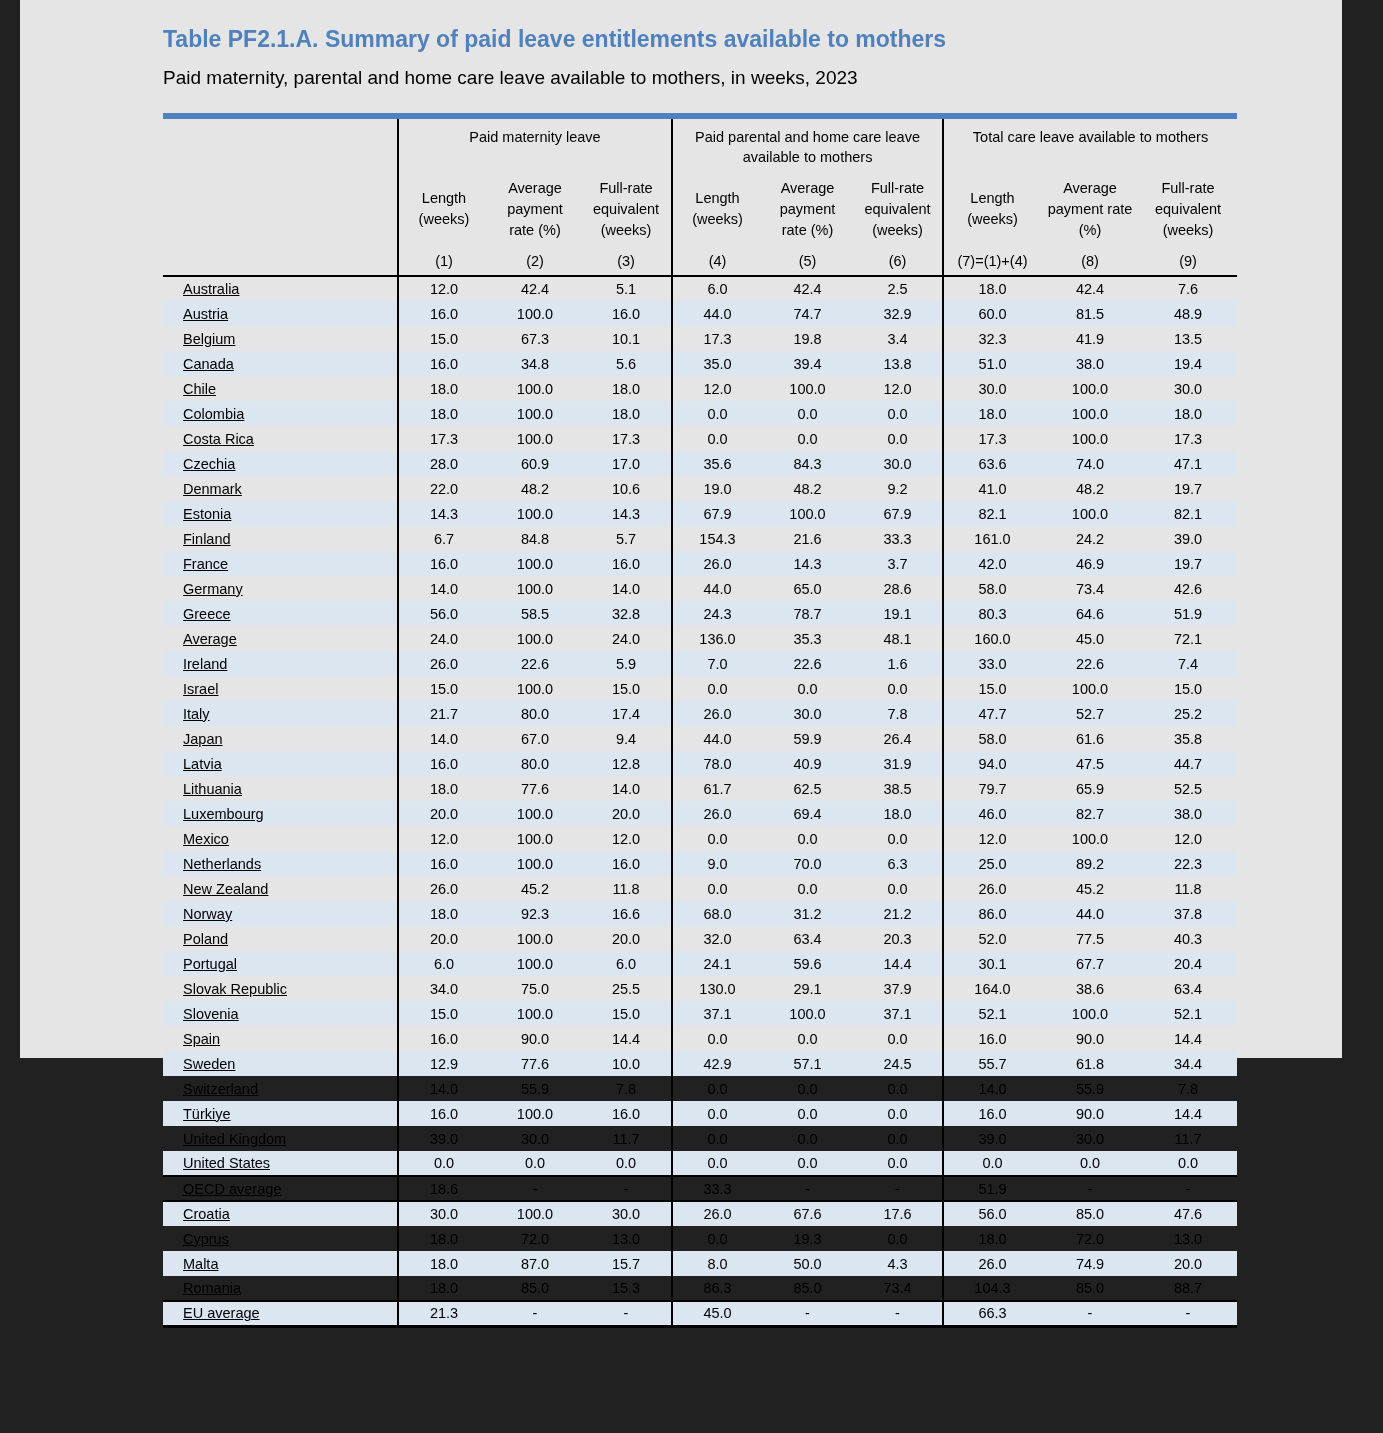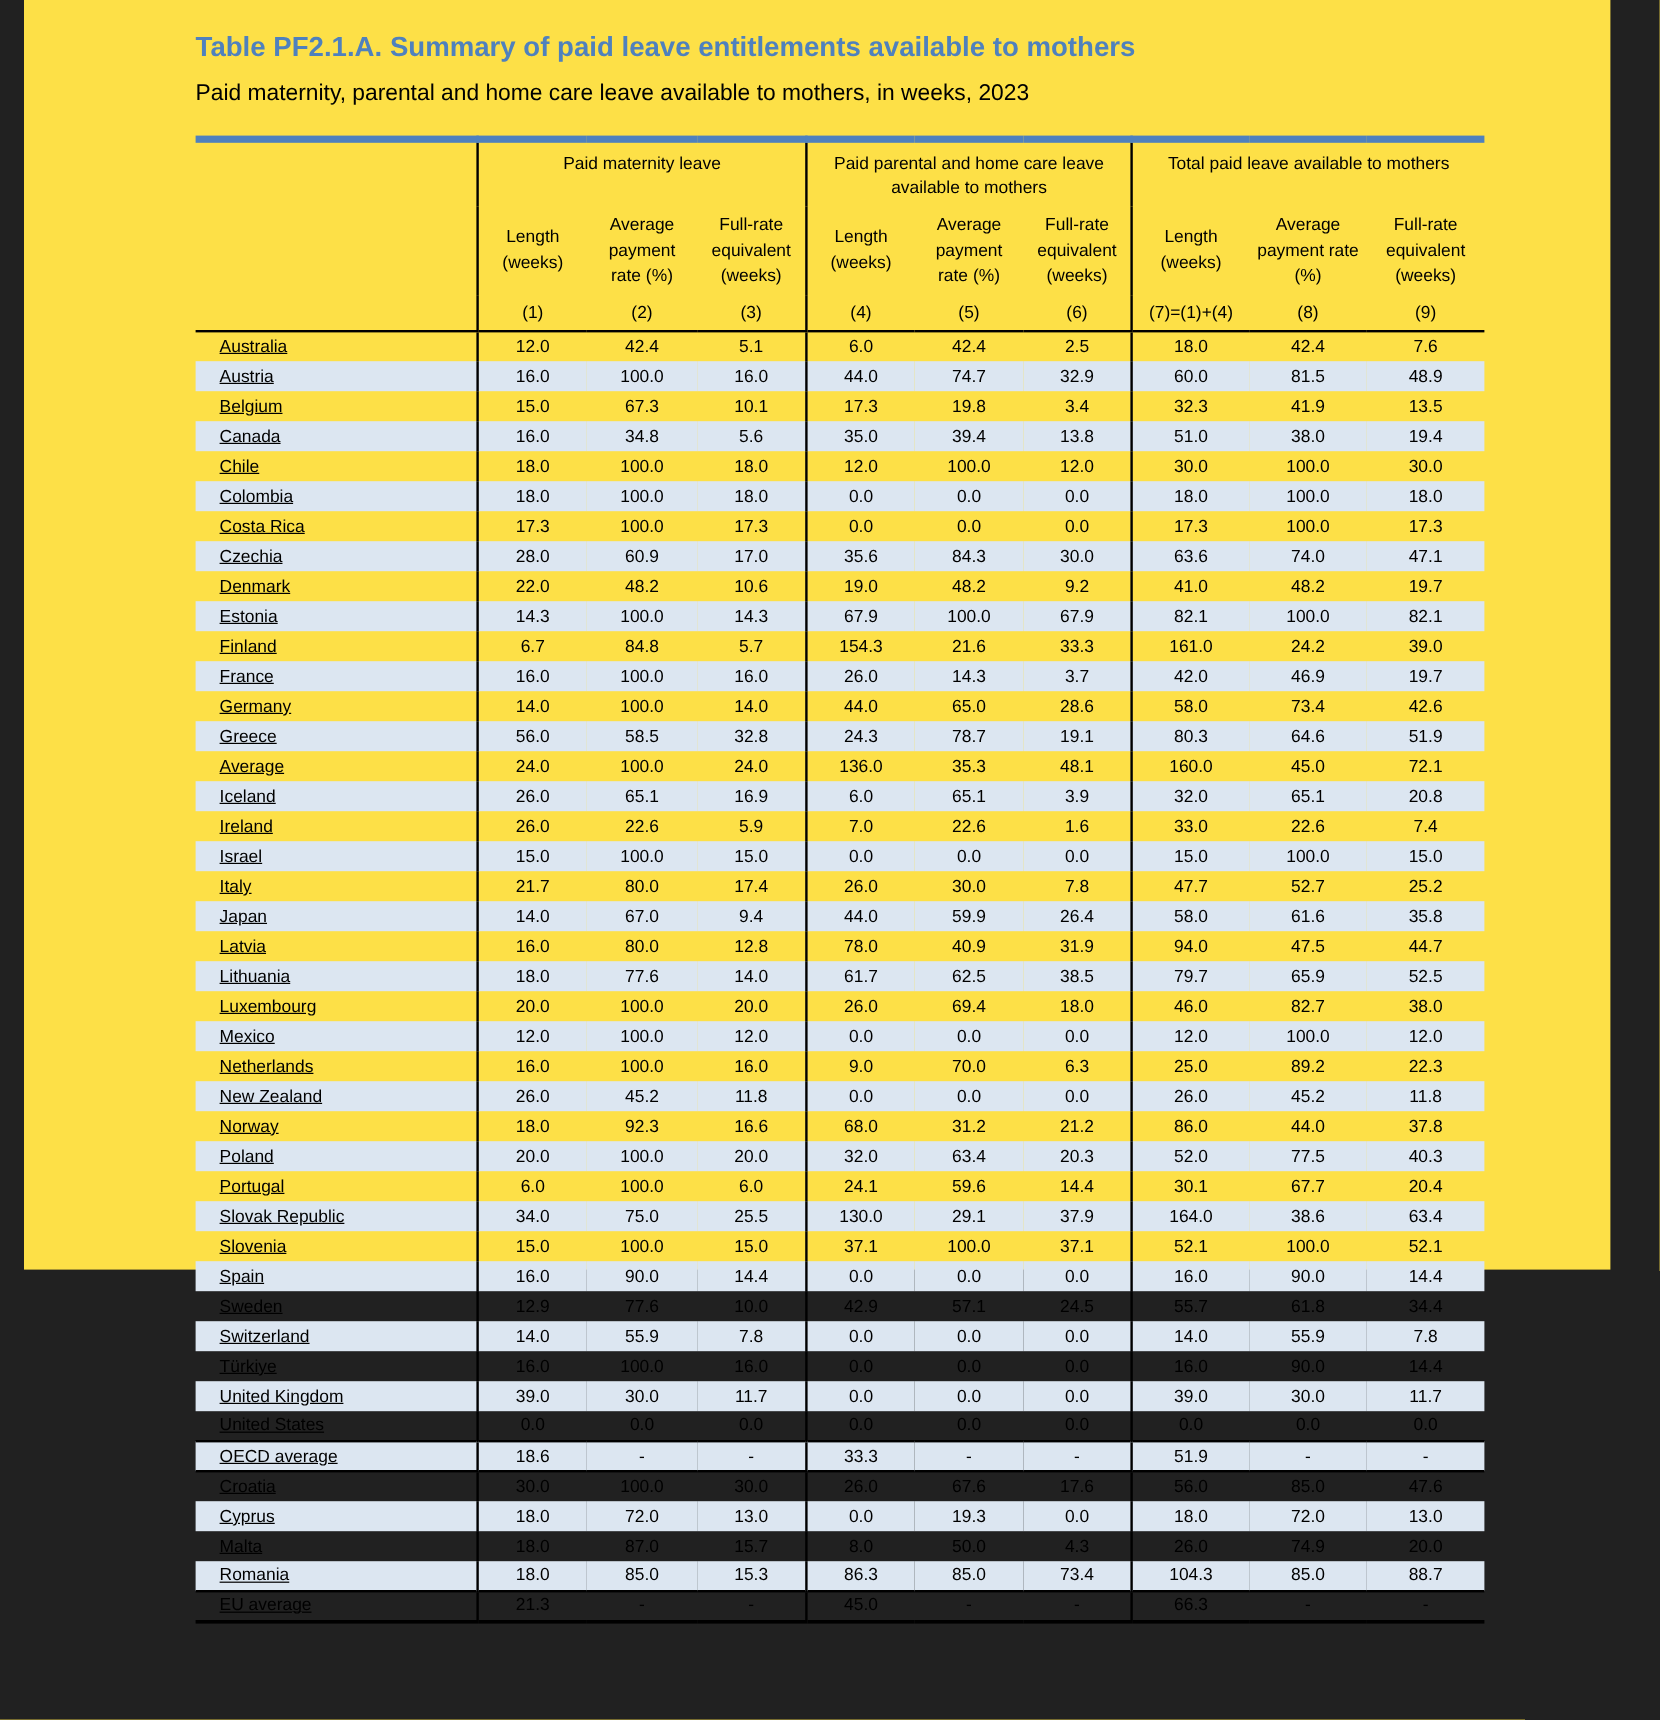--- a/index.html
+++ b/index.html
@@ -8,21 +8,21 @@
     width: 1383px; height: 1433px;
     background: #212121;
     font-family: "Liberation Sans", sans-serif;
     position: relative;
     overflow: hidden;
   }
   .page {
     position: absolute;
     left: 20px; top: 0;
     width: 1322px; height: 1058px;
-    background: #fde047;
+    background: #e5e5e5;
   }
   .content {
     padding: 26px 104px 0 143px;
   }
   .doc-title {
     font-size: 23px;
     font-weight: bold;
     color: #4f81bd;
     margin: 0 0 15px 0;
     line-height: 1.15;
@@ -101,21 +101,21 @@
           <col style="width:90px">
         <col style="width:98px">
           <col style="width:98px">
           <col style="width:98px">
       </colgroup>
       <thead>
         <tr>
           <th class="corner"></th>
           <th class="group vline" colspan="3">Paid maternity leave</th>
           <th class="group vline" colspan="3">Paid parental and home care leave available to mothers</th>
-          <th class="group vline" colspan="3">Total paid leave available to mothers</th>
+          <th class="group vline" colspan="3">Total care leave available to mothers</th>
         </tr>
         <tr>
           <th class="corner"></th>
           <th class="sub vline">Length (weeks)</th>
           <th class="sub">Average payment rate (%)</th>
           <th class="sub">Full-rate equivalent (weeks)</th>
           <th class="sub vline">Length (weeks)</th>
           <th class="sub">Average payment rate (%)</th>
           <th class="sub">Full-rate equivalent (weeks)</th>
           <th class="sub vline">Length (weeks)</th>
@@ -310,32 +310,20 @@
             <td class="num">100.0</td>
             <td class="num">24.0</td>
             <td class="num vline">136.0</td>
             <td class="num">35.3</td>
             <td class="num">48.1</td>
             <td class="num vline">160.0</td>
             <td class="num">45.0</td>
             <td class="num">72.1</td>
           </tr>
           <tr>
-            <td class="country">Iceland</td>
-            <td class="num vline">26.0</td>
-            <td class="num">65.1</td>
-            <td class="num">16.9</td>
-            <td class="num vline">6.0</td>
-            <td class="num">65.1</td>
-            <td class="num">3.9</td>
-            <td class="num vline">32.0</td>
-            <td class="num">65.1</td>
-            <td class="num">20.8</td>
-          </tr>
-          <tr>
             <td class="country">Ireland</td>
             <td class="num vline">26.0</td>
             <td class="num">22.6</td>
             <td class="num">5.9</td>
             <td class="num vline">7.0</td>
             <td class="num">22.6</td>
             <td class="num">1.6</td>
             <td class="num vline">33.0</td>
             <td class="num">22.6</td>
             <td class="num">7.4</td>

